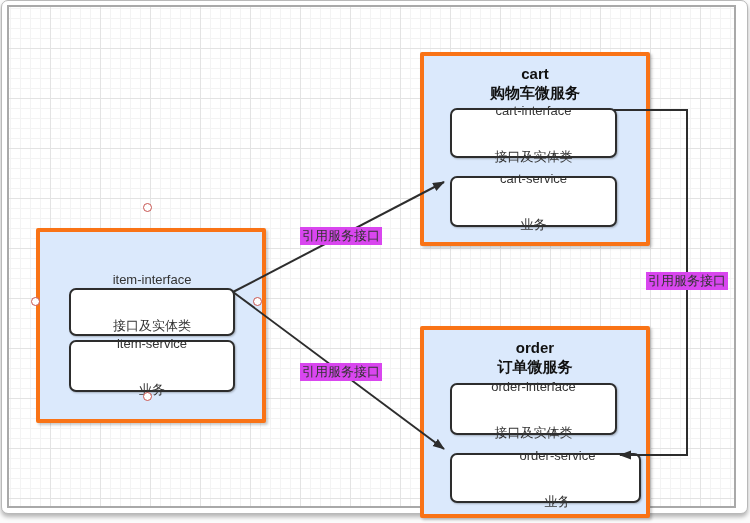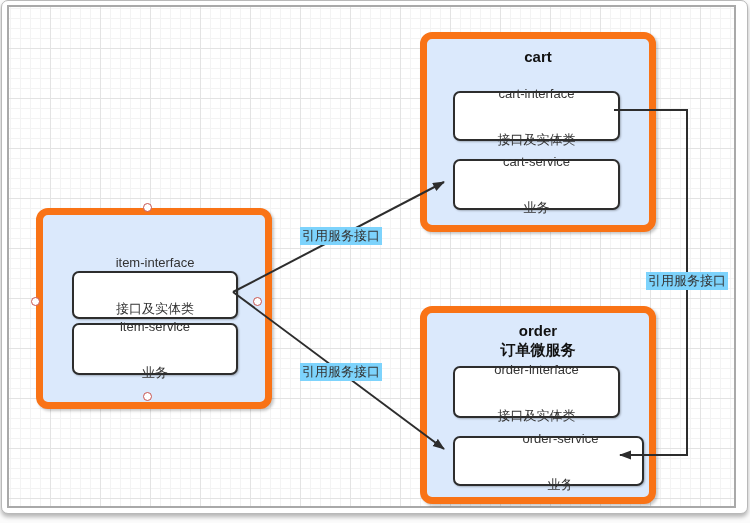--- a/index.html
+++ b/index.html
@@ -15,22 +15,22 @@
             border:2px solid #a9a9a9; background-color:#ffffff;
             background-image:
               linear-gradient(to right, #e3e3e3 1px, transparent 1px),
               linear-gradient(to bottom, #e3e3e3 1px, transparent 1px),
               linear-gradient(to right, #f3f3f3 1px, transparent 1px),
               linear-gradient(to bottom, #f3f3f3 1px, transparent 1px);
             background-size:50px 50px, 50px 50px, 10px 10px, 10px 10px;
             background-position:-9px -9px; }
 
   
-  .group { position:absolute; background:#dbe9fc; border:7px solid #f97316;
-           border-radius:12px; box-shadow:2px 2px 3px rgba(0,0,0,0.22); z-index:1; }
+  .group { position:absolute; background:#dbe9fc; border:4px solid #f97316;
+           border-radius:2px; box-shadow:2px 2px 3px rgba(0,0,0,0.22); z-index:1;margin-top:20px; }
   #group-item  { left:36px;  top:208px; width:222px; height:187px; }
   #group-cart  { left:420px; top:32px;  width:222px; height:186px; }
   #group-order { left:420px; top:306px; width:222px; height:184px; }
   .group-head { text-align:center; padding-top:8px; font-weight:bold; font-size:15px;
                 line-height:19px; color:#111; }
 
   
   .module { position:absolute; background:#ffffff; border:2px solid #2d2d2d; border-radius:7px;
             box-shadow:1px 1px 2px rgba(0,0,0,0.25); display:flex; flex-direction:column;
             align-items:center; justify-content:center; text-align:center;
@@ -40,21 +40,21 @@
   #mod-item-service    { top:108px; height:48px; }
   #group-cart  .module, #group-order .module { left:26px; width:163px; }
   #mod-cart-interface  { top:52px;  height:46px; }
   #mod-cart-service    { top:120px; height:47px; }
   #mod-order-interface { top:53px;  height:48px; }
   #mod-order-service   { top:123px; height:46px;padding-left:24px; }
 
   
   svg.edges { position:absolute; left:0; top:0; z-index:3; pointer-events:none; }
   svg.edges path { pointer-events:stroke; }
-  .edge-label { position:absolute; transform:translate(-50%,-50%); background:#7dd3fc;
+  .edge-label { position:absolute; transform:translate(-50%,-50%); background:#d946ef;
                 padding:0 2px; font-size:13px; color:#333; white-space:nowrap; z-index:4; }
   #edge-label-0 { left:341px; top:236px; }
   #edge-label-1 { left:341px; top:372px; }
   #edge-label-2 { left:687px; top:281px; }
 
   
   .handle { position:absolute; width:7px; height:7px; border:1px solid #c75450;
             border-radius:50%; background:#fff; z-index:5; }
   #handle-top    { left:143px; top:203px; }
   #handle-left   { left:31px;  top:297px; }
@@ -75,20 +75,21 @@
     </div>
     <div class="module" id="mod-item-service">
       <span>item-service</span>
       <span>业务</span>
     </div>
   </div>
 
   <div class="group" id="group-cart">
     <div class="group-head">
       <div>cart</div>
+      <div>购物车微服务</div>
     </div>
     <div class="module" id="mod-cart-interface">
       <span>cart-interface</span>
       <span>接口及实体类</span>
     </div>
     <div class="module" id="mod-cart-service">
       <span>cart-service</span>
       <span>业务</span>
     </div>
   </div>

